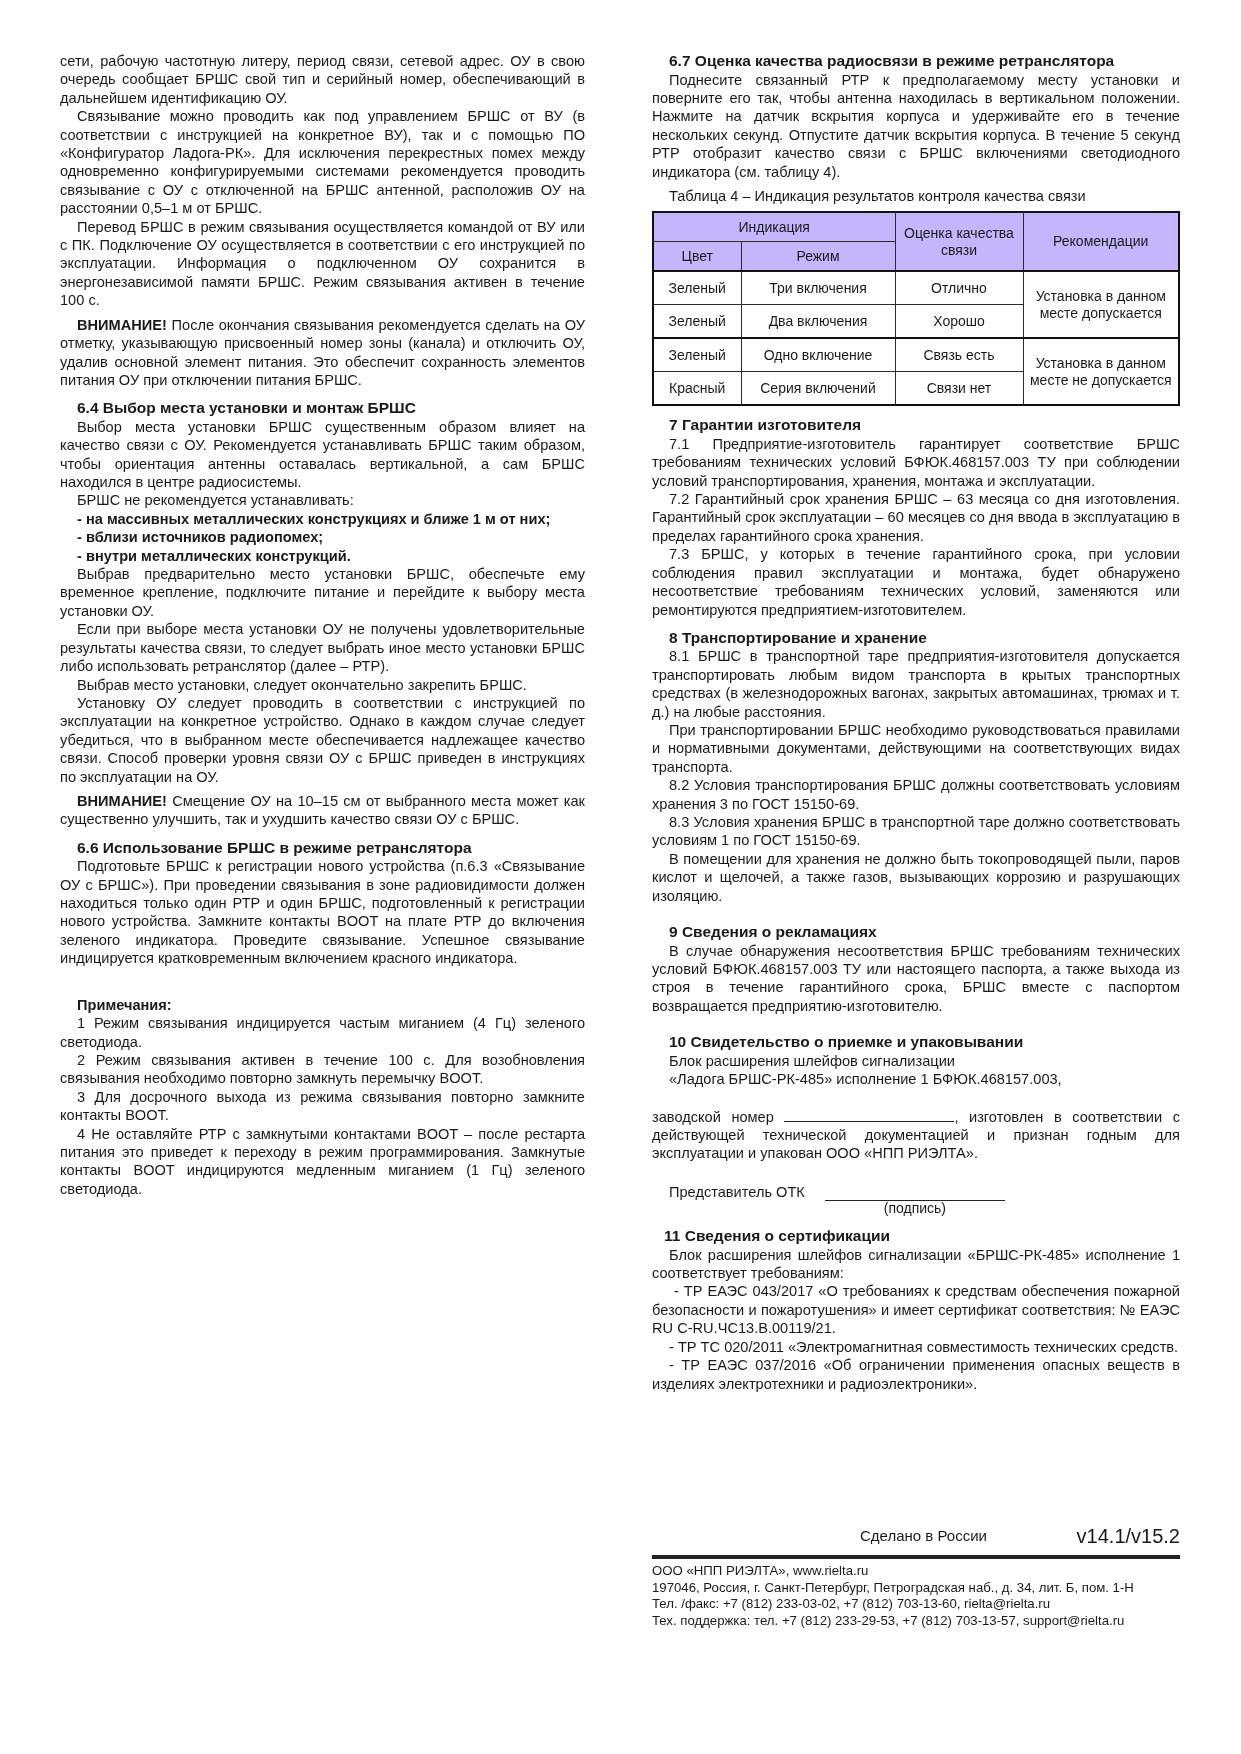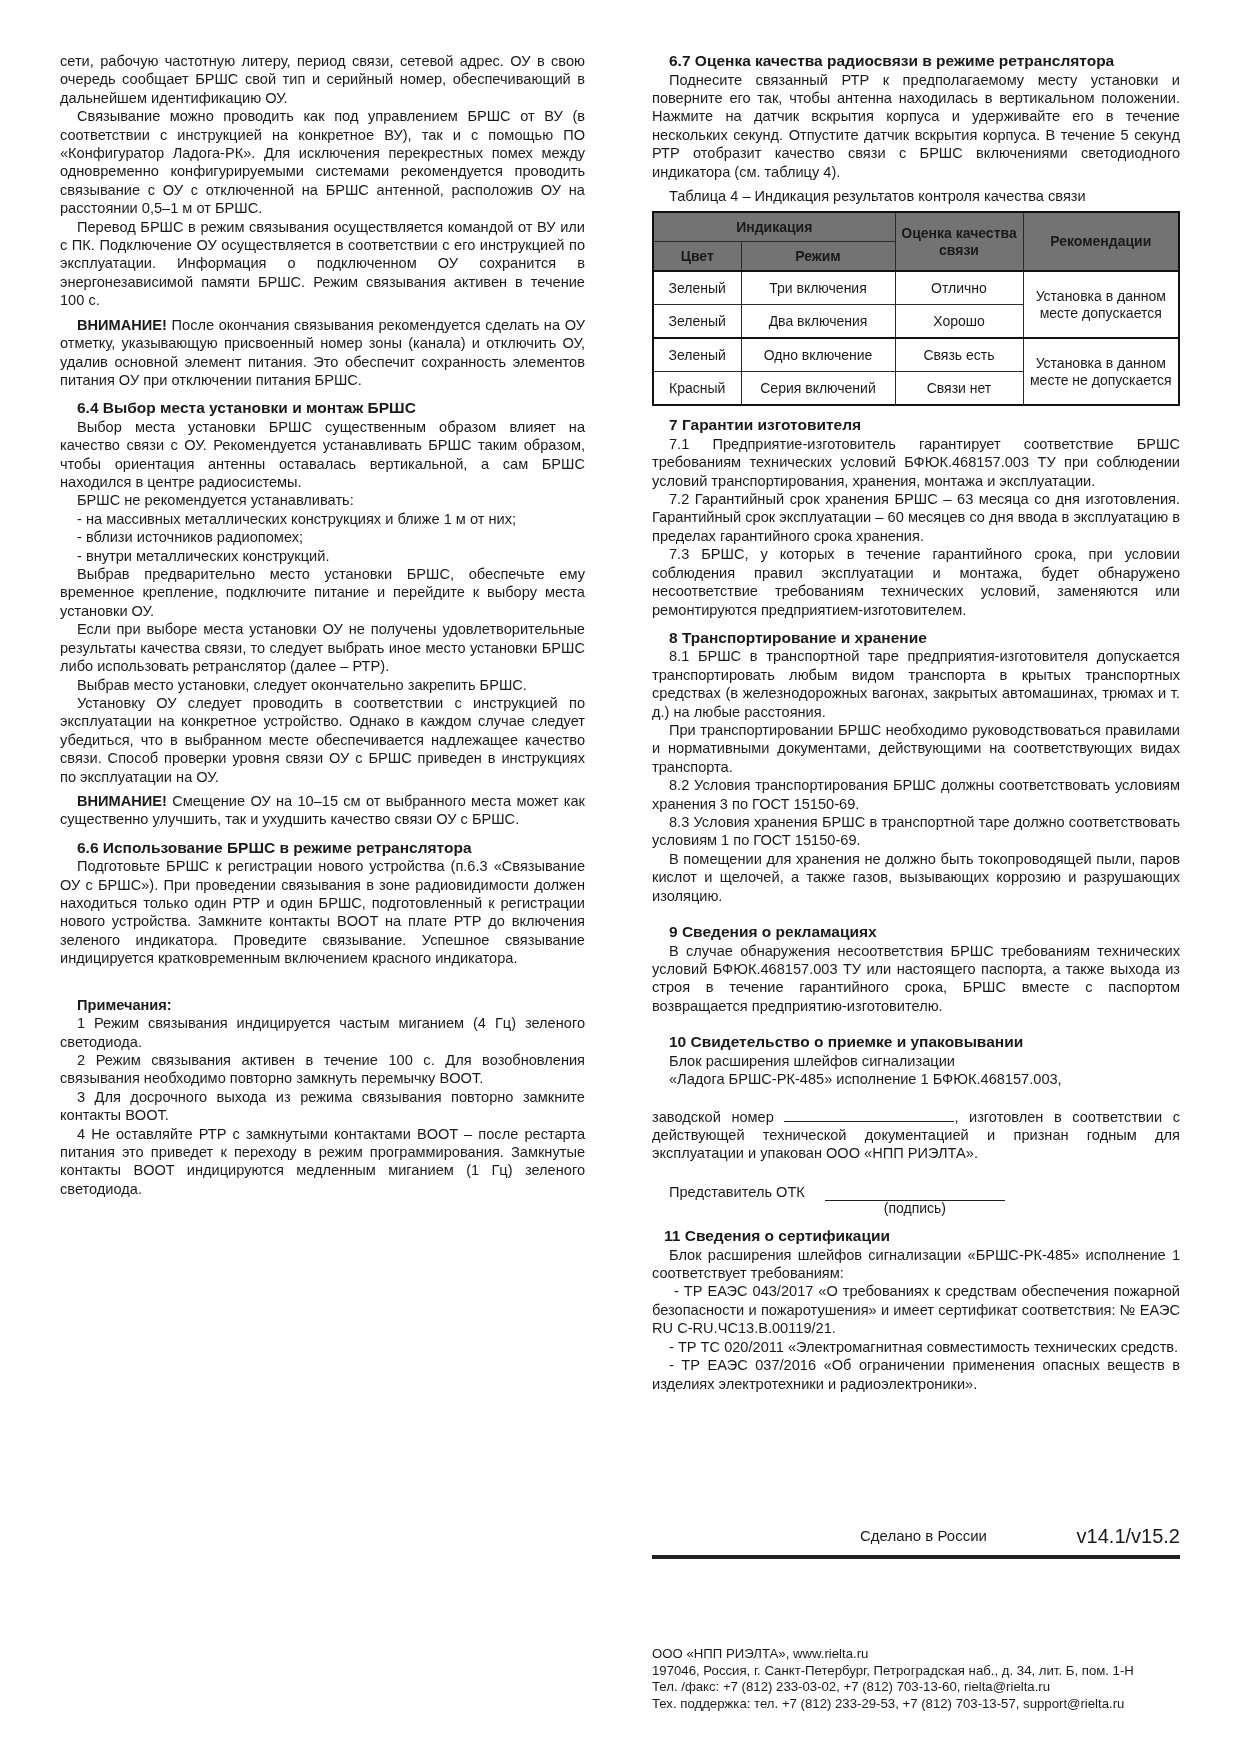--- a/index.html
+++ b/index.html
@@ -10,41 +10,41 @@
     }
     .col { position: absolute; top: 52px; }
     .col-left { left: 60px; width: 525px; }
     .col-right { left: 652px; width: 528px; }
     p { margin: 0; text-align: justify; }
     .ind { text-indent: 17px; }
     .gap { margin-top: 6px; }
     h3 { margin: 10px 0 0 0; padding-left: 17px; font-size: 15.5px; font-weight: bold; line-height: 18.5px; }
     h3.first { margin-top: 0; }
     .warn { font-weight: bold; }
-    .list-item { padding-left: 17px; text-align: left; }
+    .list-item { padding-left: 17px; text-align: left; font-weight: bold; }
     .notes-title { padding-left: 17px; font-weight: bold; margin-top: 28px; }
     .caption { padding-left: 17px; margin-top: 6px; margin-bottom: 6px; text-align: left; }
     table.quality { border-collapse: collapse; width: 528px; font-size: 14px; line-height: 17px; }
     table.quality th, table.quality td { border: 1.5px solid #2a2a2a; text-align: center; padding: 2px 3px; }
-    table.quality th { background: #737373; font-weight: bold; height: 24px; }
+    table.quality th { background: #c4b5fd; font-weight: normal; height: 24px; }
     table.quality td { height: 28px; }
     table.quality tr.outer { border-top: 2.5px solid #111; }
     table.quality { border: 2.5px solid #111; }
     .blank-line { display: inline-block; border-bottom: 1px solid #222; height: 14px; vertical-align: baseline; }
     .sign-row { margin-top: 20px; padding-left: 17px; display: flex; align-items: flex-end; }
     .sign-row .lbl { white-space: nowrap; }
     .sign-field { position: relative; margin-left: 20px; }
     .sign-field .line { border-bottom: 1px solid #222; height: 16px; }
     .sign-field .hint { position: absolute; top: 18px; left: 0; right: 0; text-align: center; font-size: 14px; line-height: 13px; }
     .footer { position: absolute; left: 652px; width: 528px; }
     .made-row { top: 1527px; height: 20px; }
     .made { position: absolute; left: 208px; top: 0; font-size: 15px; }
     .version { position: absolute; right: 0; top: 0; font-size: 20px; }
     .rule { position: absolute; left: 652px; top: 1555px; width: 528px; height: 4px; background: #222; }
-    .contacts { top: 1646px; font-size: 13.2px; line-height: 16.5px; }
+    .contacts { top: 1563px; font-size: 13.2px; line-height: 16.5px; }
     .contacts p { text-align: left; }
   </style>
 </head>
 <body>
 
 <div class="col col-left">
   <p>сети, рабочую частотную литеру, период связи, сетевой адрес. ОУ в свою очередь сообщает БРШС свой тип и серийный номер, обеспечивающий в дальнейшем идентификацию ОУ.</p>
   <p class="ind">Связывание можно проводить как под управлением БРШС от ВУ (в соответствии с инструкцией на конкретное ВУ), так и с помощью ПО «Конфигуратор Ладога-РК». Для исключения перекрестных помех между одновременно конфигурируемыми системами рекомендуется проводить связывание с ОУ с отключенной на БРШС антенной, расположив ОУ на расстоянии 0,5–1 м от БРШС.</p>
   <p class="ind">Перевод БРШС в режим связывания осуществляется командой от ВУ или с ПК. Подключение ОУ осуществляется в соответствии с его инструкцией по эксплуатации. Информация о подключенном ОУ сохранится в энергонезависимой памяти БРШС. Режим связывания активен в течение 100 с.</p>
   <p class="ind gap"><span class="warn">ВНИМАНИЕ!</span><span> После окончания связывания рекомендуется сделать на ОУ отметку, указывающую присвоенный номер зоны (канала) и отключить ОУ, удалив основной элемент питания. Это обеспечит сохранность элементов питания ОУ при отключении питания БРШС.</span></p>

